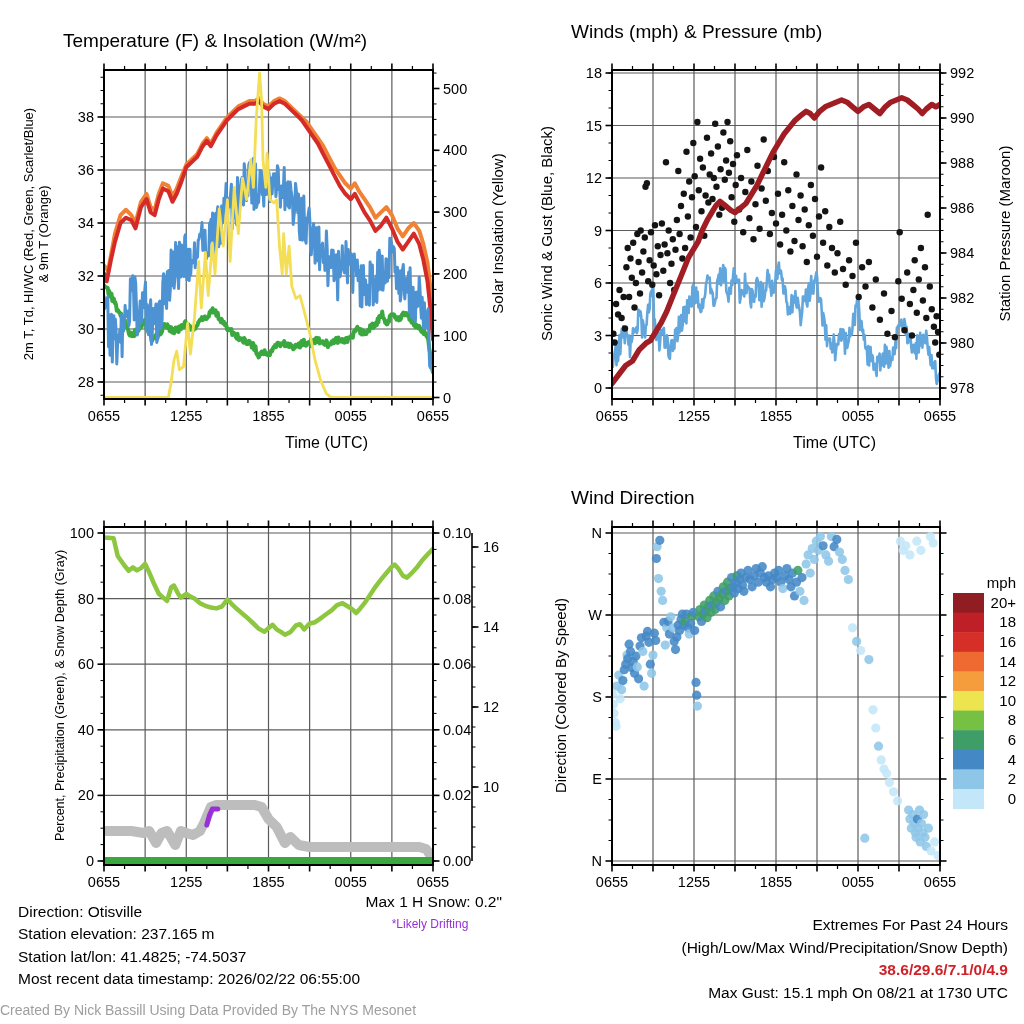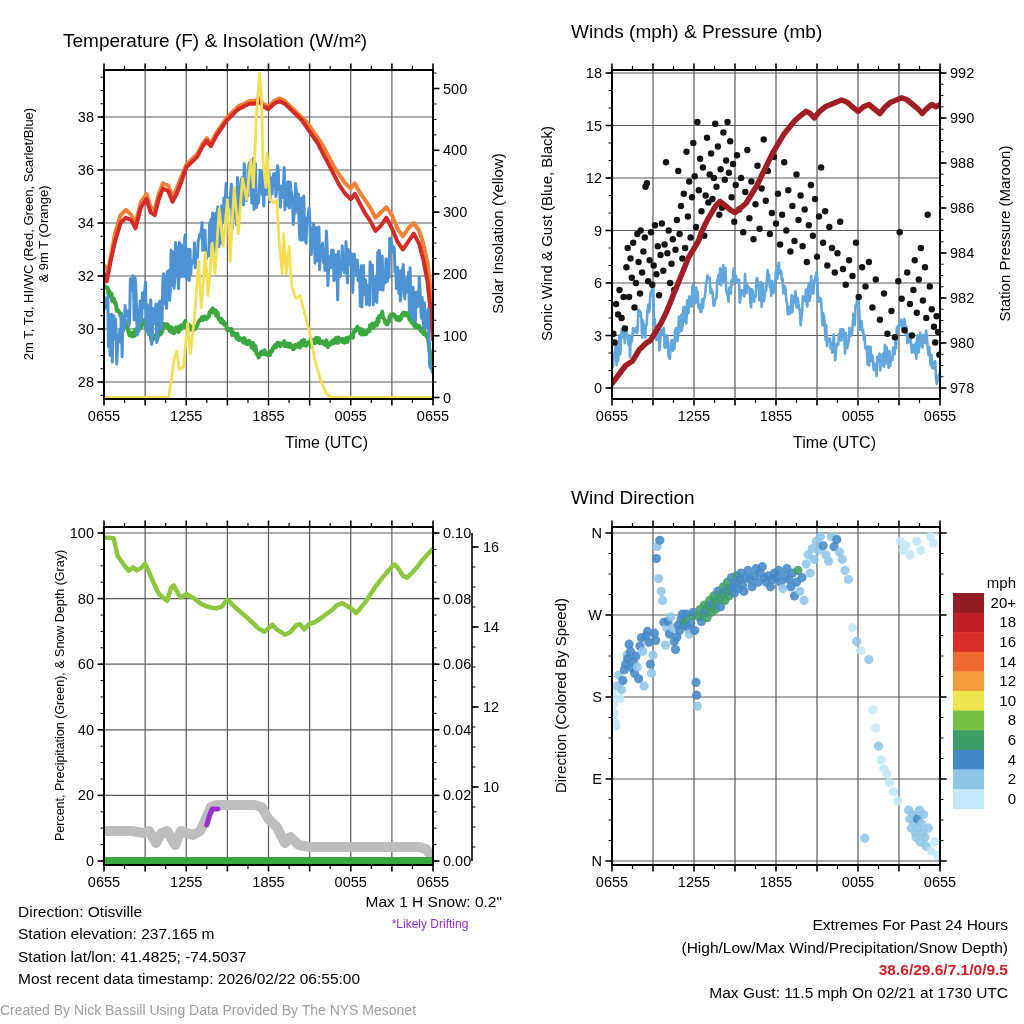--- a/index.html
+++ b/index.html
@@ -987,18 +987,18 @@
     <div>Station lat/lon: 41.4825; -74.5037</div>
     <div>Most recent data timestamp: 2026/02/22 06:55:00</div>
   </div>
 
   <div class="max-snow">Max 1 H Snow: 0.2"</div>
   <div class="likely-drifting" id="likely-drifting" style="color: rgb(154, 47, 214);">*Likely Drifting</div>
 
   <div class="extremes">
     <div>Extremes For Past 24 Hours</div>
     <div>(High/Low/Max Wind/Precipitation/Snow Depth)</div>
-    <div class="extremes-values" id="extremes-values" style="color: rgb(207, 33, 39);">38.6/29.6/7.1/0/9.5</div>
-    <div>Max Gust: 11.5 mph On 02/21 at 1730 UTC</div>
+    <div class="extremes-values" id="extremes-values" style="color: rgb(207, 33, 39);">38.6/29.6/7.1/0/4.9</div>
+    <div>Max Gust: 15.1 mph On 08/21 at 1730 UTC</div>
   </div>
 
   <div class="credit" id="credit-line" style="color: rgb(158, 158, 158);">Created By Nick Bassill Using Data Provided By The NYS Mesonet</div>
 </div>
 
 </body></html>

